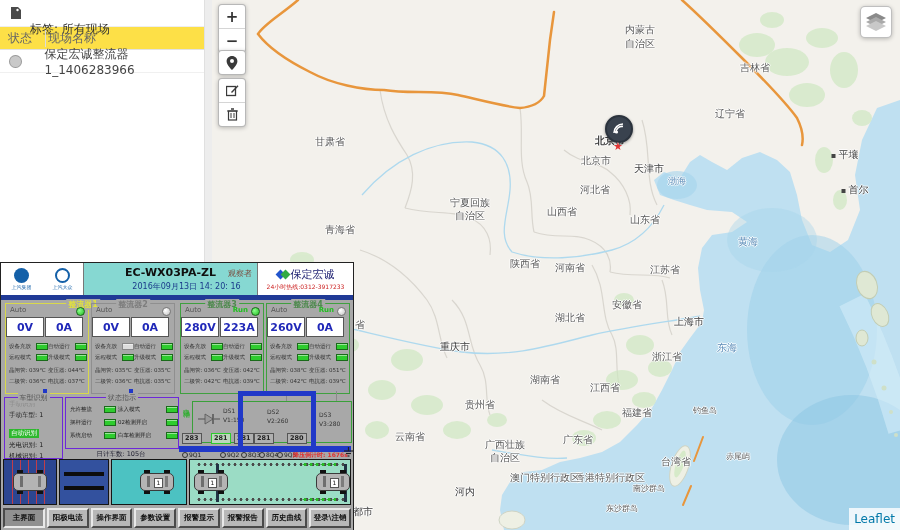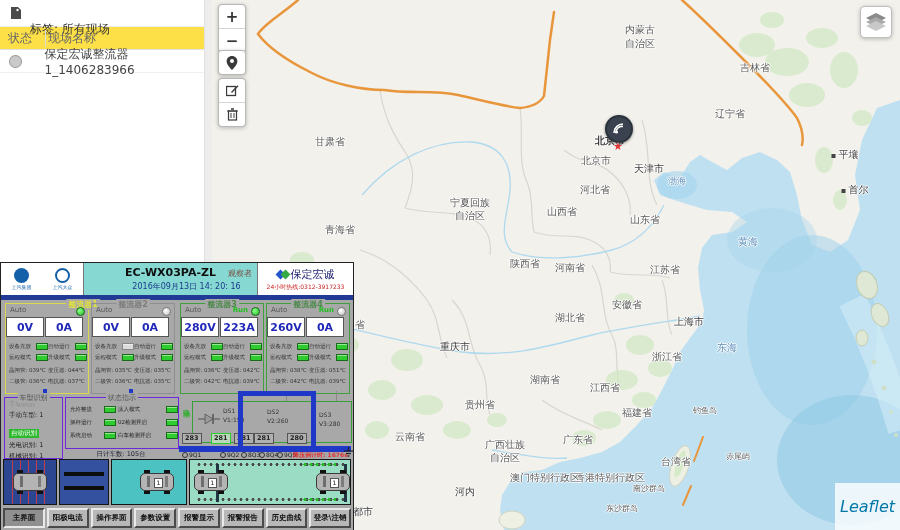--- a/index.html
+++ b/index.html
@@ -23,21 +23,21 @@
   .sea-label{color:#5b8cb8;}
   .small-label{font-size:8px;}
   .city{color:#3c3c3c;}
   .kr::before{content:"";display:inline-block;width:4px;height:4px;background:#444;margin-right:3px;}
   .ctl{position:absolute;left:6px;width:26px;background:#fff;border:1px solid rgba(0,0,0,.28);border-radius:4px;
        box-shadow:0 1px 4px rgba(0,0,0,.25);z-index:4;overflow:hidden;}
   .ctl-btn{width:26px;height:23px;display:flex;align-items:center;justify-content:center;font-size:15px;font-weight:bold;color:#333;cursor:pointer;}
   .ctl-sep{height:1px;background:#d5d5d5;}
   #layers-ctl{position:absolute;right:8px;top:6px;width:30px;height:30px;background:#fff;border:1px solid rgba(0,0,0,.25);
        border-radius:5px;display:flex;align-items:center;justify-content:center;z-index:4;box-shadow:0 1px 4px rgba(0,0,0,.25);}
-  #attribution{position:absolute;right:0;bottom:0;background:rgba(255,255,255,.8);padding:14px 5px;font-size:16px;color:#0078a8;z-index:4;font-style:italic;}
+  #attribution{position:absolute;right:0;bottom:0;background:rgba(255,255,255,.8);padding:4px 5px;font-size:12px;color:#0078a8;z-index:4;}
   #bj-marker{position:absolute;left:393px;top:115px;width:24px;height:24px;border-radius:50%;background:#39424e;
        border:2px solid #2b333d;display:flex;align-items:center;justify-content:center;z-index:3;box-shadow:0 1px 3px rgba(0,0,0,.4);}
   #bj-star{position:absolute;left:401px;top:140px;font-size:11px;color:#e03535;z-index:3;text-shadow:0 0 1px #fff;}
   
   #scada{position:absolute;left:0;top:262px;width:352px;height:268px;border:1px solid #222;background:#a8a8a8;z-index:5;font-family:"DejaVu Sans","Liberation Sans",sans-serif;}
   #scada-header{position:absolute;top:0;left:0;right:0;height:32px;display:flex;background:#fff;}
   .logo-zone{width:82px;display:flex;align-items:center;justify-content:space-around;border-right:1px solid #777;background:#fff;}
   .mini-logo{display:flex;flex-direction:column;align-items:center;}
   .logo-circ1{width:15px;height:15px;border-radius:50%;background:#1460a8;}
   .logo-circ2{width:15px;height:15px;border-radius:50%;border:2px solid #1460a8;box-sizing:border-box;}

